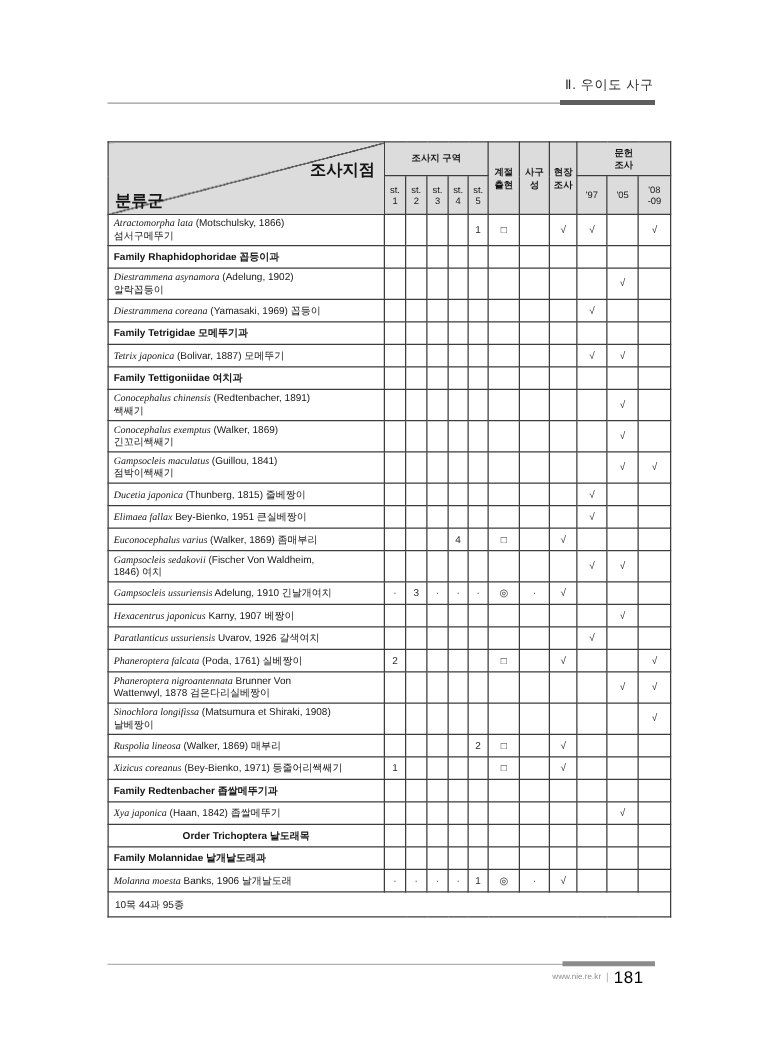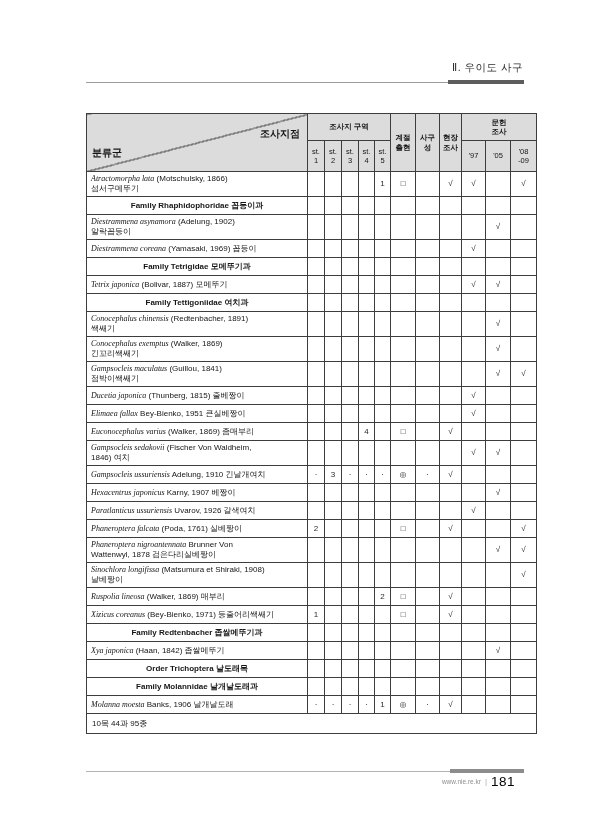--- a/index.html
+++ b/index.html
@@ -29,30 +29,30 @@
     text-align:center; vertical-align:middle; padding:1px 0;
   }
   thead .plain { font-weight:normal; font-size:7.5px; }
   thead .two span { display:block; }
   th.corner {
     position:relative; background-color:#dcdcdc;
     background-image:linear-gradient(to bottom right,
       transparent calc(50% - 0.6px), #555 calc(50% - 0.6px),
       #555 calc(50% + 0.6px), transparent calc(50% + 0.6px));
   }
-  th.corner .corner-top    { position:absolute; top:14px;  right:7px; font-size:10px; }
-  th.corner .corner-bottom { position:absolute; bottom:12px; left:5px;  font-size:10px; }
+  th.corner .corner-top    { position:absolute; top:14px;  right:7px; font-size:13px; }
+  th.corner .corner-bottom { position:absolute; bottom:2px; left:5px;  font-size:13px; }
   tr.hrow1 { height:27px; }
   tr.hrow2 { height:31px; }
 
   tbody td { height:13px; vertical-align:middle; }
   tbody td.name   { text-align:left; padding:2px 4px; }
   tbody td.c      { text-align:center; padding:1px 0; font-size:8px; color:#2a2a2a; }
   tbody td.name i { font-style:italic;font-family:Liberation Serif, serif; }
-  tbody tr.family td.name { font-weight:bold;text-align:center; }
+  tbody tr.family td.name { font-weight:bold; }
   tbody tr.order  td.name { font-weight:bold; text-align:center; }
   tbody td.summary { text-align:left; padding:3px 5px; font-weight:normal;margin-top:48px; }
   .l2 { display:block; }
 
   
   .footer-rule   { position:absolute; top:771px; left:86px; width:438px; height:1px; background:#b2b2b2; }
   .footer-accent { position:absolute; top:769px; left:450px; width:74px; height:3.5px; background:#8c8c8c; }
   .footer-text   {
     position:absolute; top:774px; right:94px;
     display:flex; align-items:center; gap:4px;

